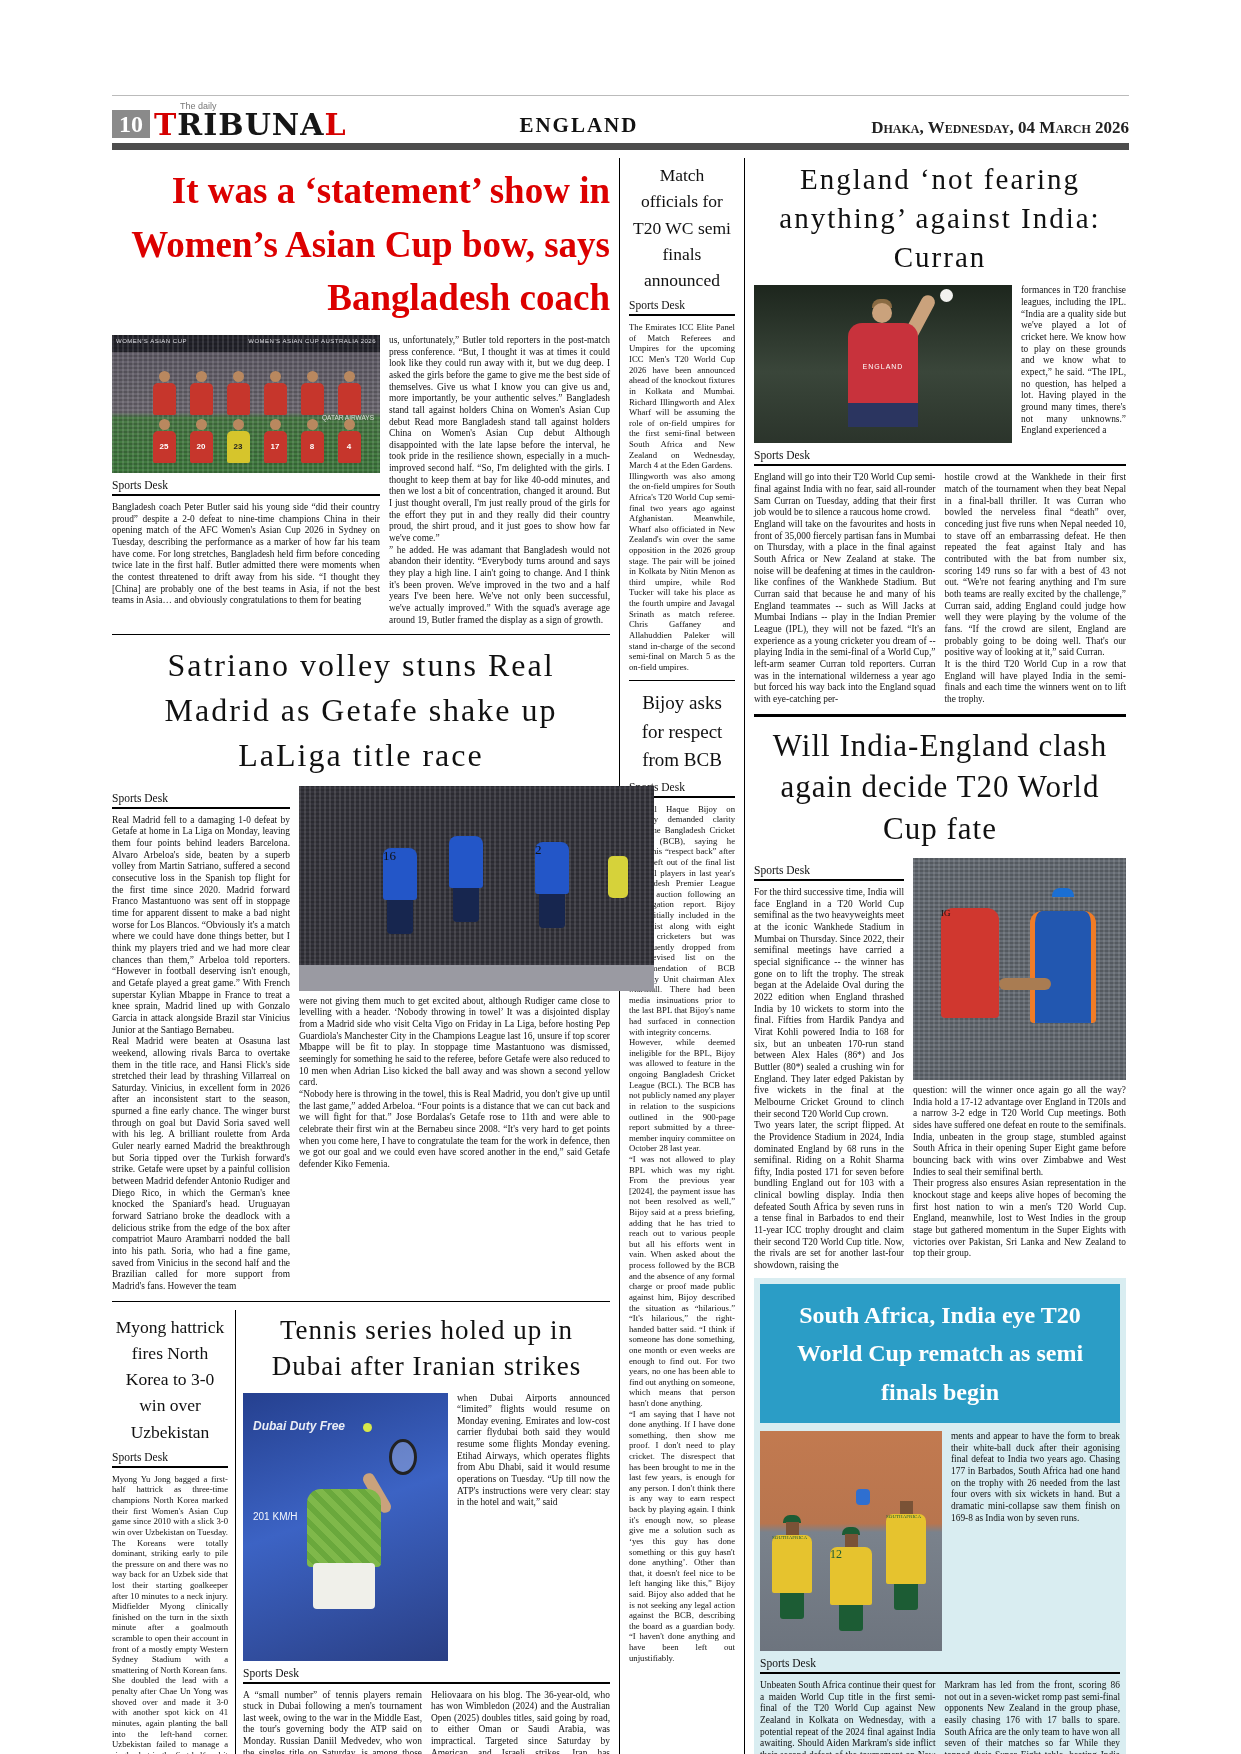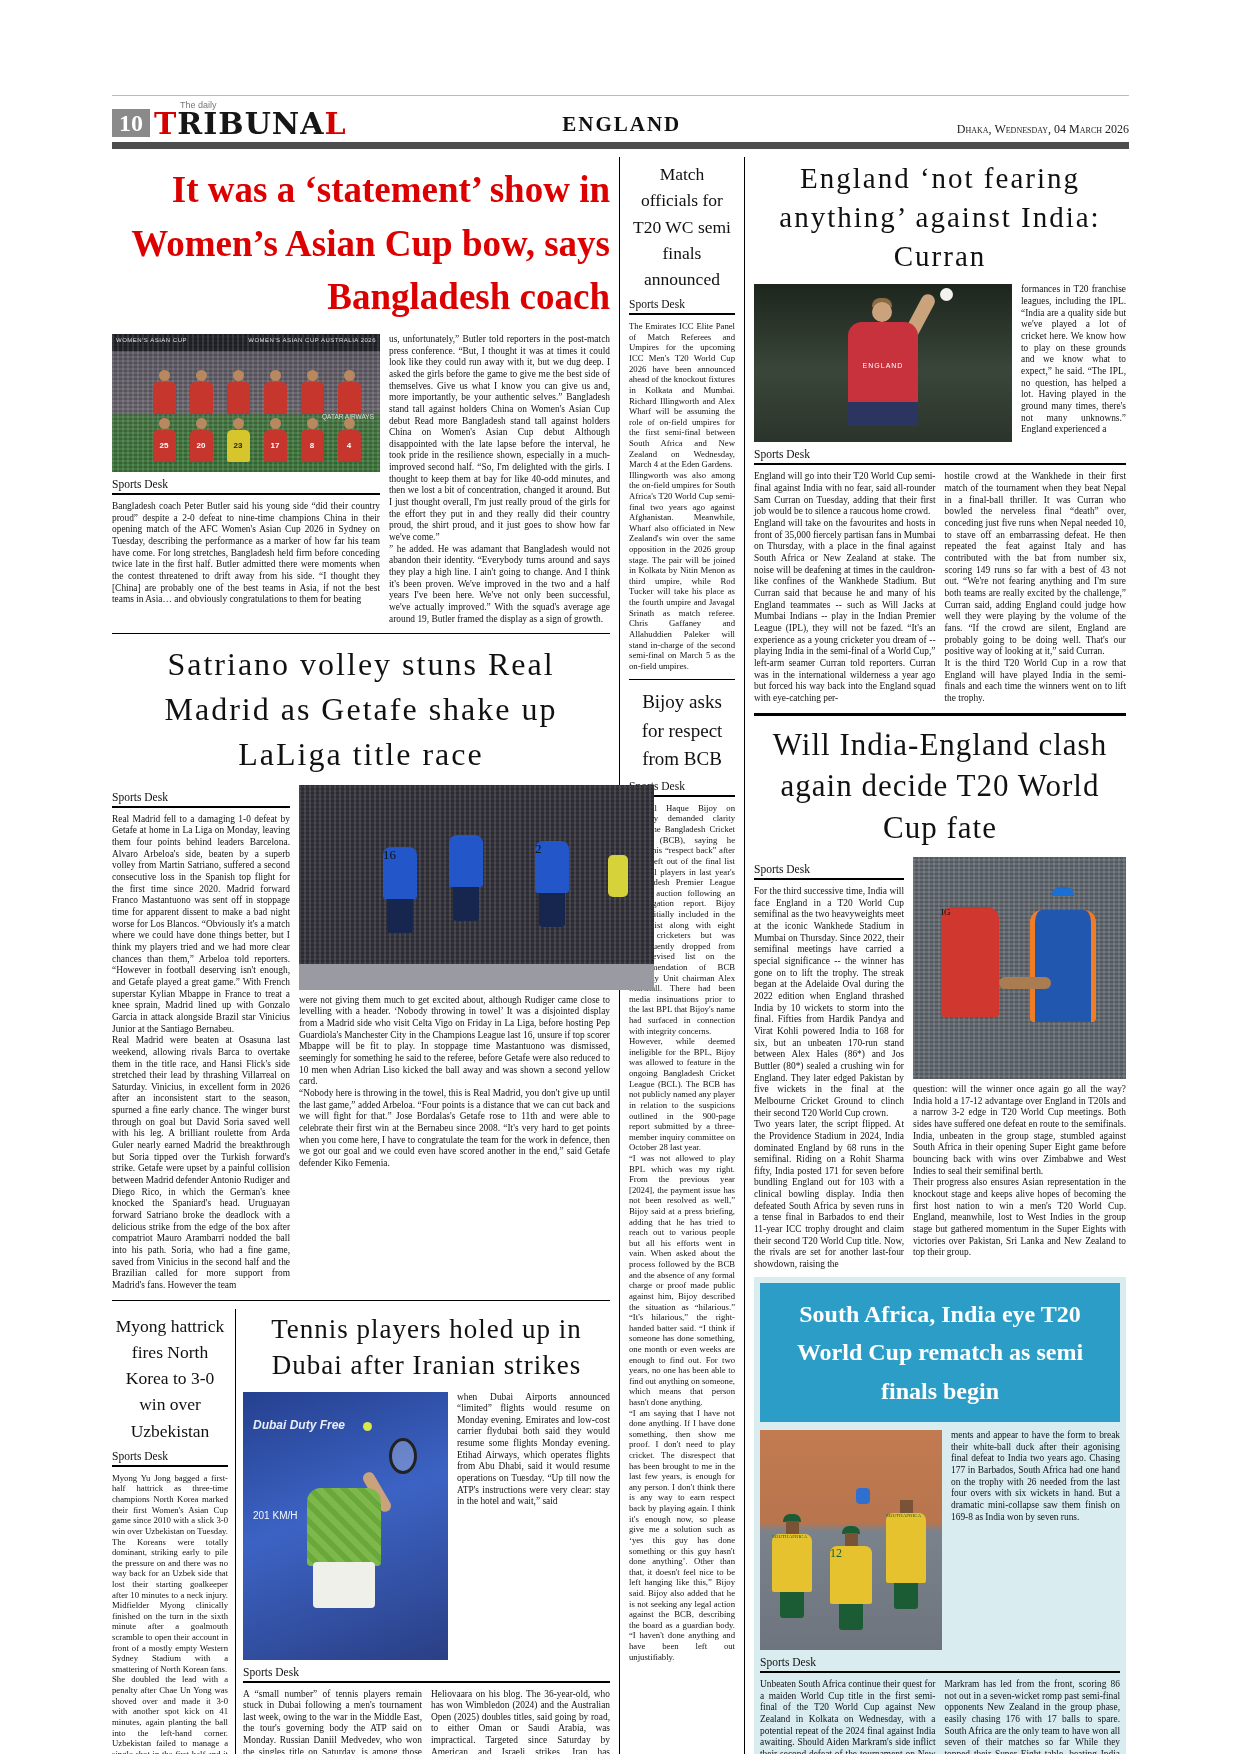--- a/index.html
+++ b/index.html
@@ -8,21 +8,21 @@
   .inner{margin:0 112px;width:1017px;}
   
   .masthead-row{display:flex;align-items:flex-end;justify-content:space-between;border-top:1px solid #bbb;padding:4px 0 2px;}
   .mast-left{display:flex;align-items:flex-end;gap:4px;}
   .pageno{background:#8a8a8a;color:#fff;font-weight:bold;font-size:24px;padding:2px 7px;line-height:1;}
   .thedaily{font-family:"Liberation Sans",sans-serif;font-size:9px;color:#777;margin-left:26px;}
   .logotext{font-weight:bold;font-size:30px;line-height:.9;letter-spacing:1px;font-family:"DejaVu Serif",serif;}
   .logotext .red{color:#d40000;}
   .logotext .blk{color:#161616;}
   .section-title{font-weight:bold;font-size:21px;letter-spacing:2px;transform:translateX(-30px);}
-  .dateline{font-variant:small-caps;font-weight:400;font-size:12px;color:#222;margin-top:18px;}
+  .dateline{font-variant:small-caps;font-weight:700;font-size:17px;color:#222;margin-top:18px;}
   .thick-rule{height:7px;background:#4d4d4d;margin-top:3px;}
   
   .content{display:flex;margin-top:8px;}
   .col-left{width:498px;flex:none;}
   .col-mid{width:106px;flex:none;}
   .col-right{width:372px;flex:none;}
   .vrule{width:1px;background:#000;margin:0 9px;flex:none;}
   .vdiv{width:1px;background:#000;margin:0 7px;flex:none;}
   .hrule{border:none;border-top:1.5px solid #000;margin:8px 0;}
   .hrule-thick{border:none;border-top:3px solid #000;margin:8px 0;}
@@ -249,21 +249,21 @@
 
         <div class="row">
           <article style="width:116px;flex:none;">
             <h3 class="hl-sm">Myong hattrick fires North Korea to 3-0 win over Uzbekistan</h3>
             <div class="byline">Sports Desk</div>
             <div class="body-text body-sm">Myong Yu Jong bagged a first-half hattrick as three-time champions North Korea marked their first Women's Asian Cup game since 2010 with a slick 3-0 win over Uzbekistan on Tuesday. The Koreans were totally dominant, striking early to pile the pressure on and there was no way back for an Uzbek side that lost their starting goalkeeper after 10 minutes to a neck injury. Midfielder Myong clinically finished on the turn in the sixth minute after a goalmouth scramble to open their account in front of a mostly empty Western Sydney Stadium with a smattering of North Korean fans.
 She doubled the lead with a penalty after Chae Un Yong was shoved over and made it 3-0 with another spot kick on 41 minutes, again planting the ball into the left-hand corner. Uzbekistan failed to manage a single shot in the first half and it did not get any better when they returned. The second half was again played almost exclusively in the Uzbek half, but they at least limited the damage with some solid defence keeping the scoreline in check. One of Asia's most successful women's sides, North Korea are looking to replicate their titles from 2001, 2003 and 2008.</div>
           </article>
           <div class="vdiv"></div>
           <article class="flex1">
-            <h2 class="hl-lg">Tennis players holed up in Dubai after Iranian strikes</h2>
+            <h2 class="hl-lg">Tennis series holed up in Dubai after Iranian strikes</h2>
             <div class="row gap">
               <div class="photo ph-tn">
                 <div class="tn-sign">Dubai Duty Free</div>
                 <div class="tn-speed">201 KM/H</div>
                 <div class="tn-ball"></div>
                 <div class="tn-racket"></div>
                 <div class="tn-arm"></div>
                 <div class="tn-torso"></div>
                 <div class="tn-shorts"></div>
               </div>

